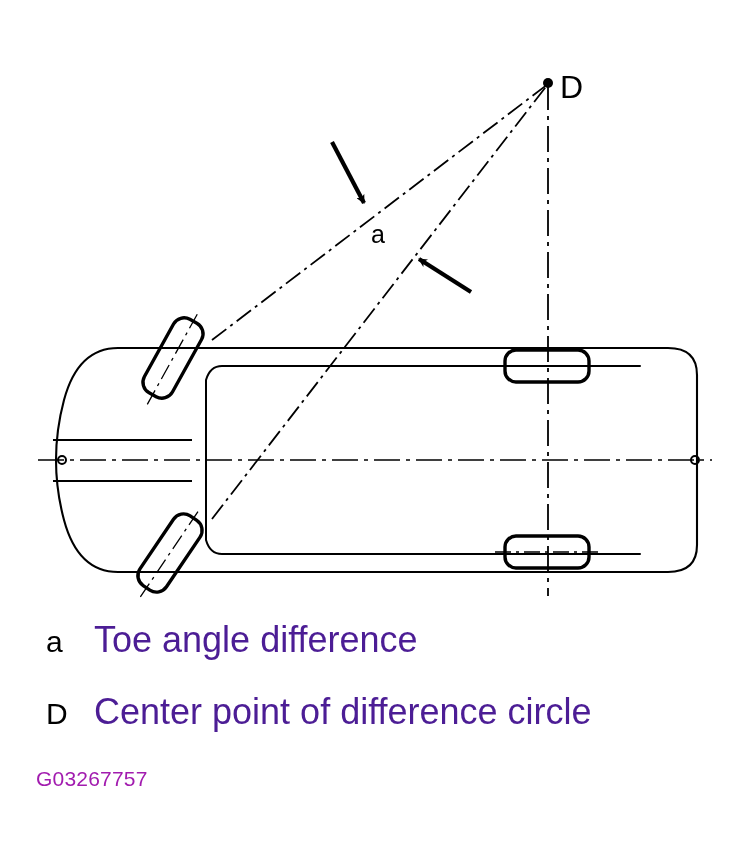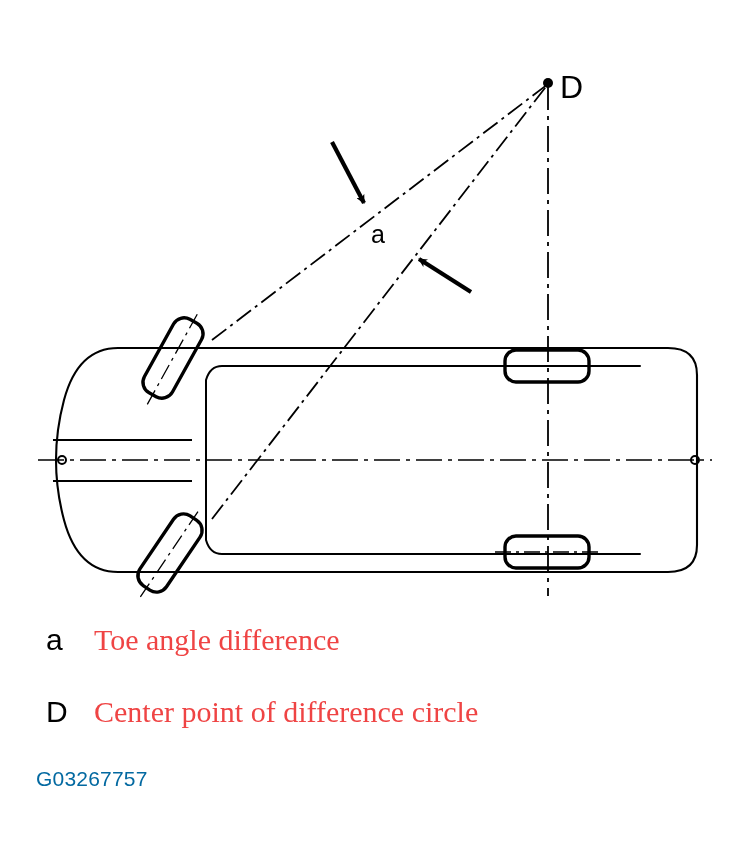--- a/index.html
+++ b/index.html
@@ -43,34 +43,33 @@
   }
   .legend-key {
     width: 48px;
     margin-left: 46px;
     font-size: 30px;
     line-height: 30px;
     color: #000;
     flex: none;
   }
   .legend-desc {
-    font-size: 30px;
+    font-size: 36px;
     line-height: 30px;
-    color: #ef4444;
+    color: #4c1d95;
     white-space: nowrap;
-    font-family: Liberation Serif, serif;
   }
   .figure-code {
     position: absolute;
     left: 36px;
     top: 768px;
     font-size: 21px;
     line-height: 21px;
     letter-spacing: 0.2px;
-    color: #0369a1;
+    color: #a21caf;
   }
   .label-text {
     font-family: "Liberation Sans", sans-serif;
     fill: #000;
   }
 </style>
 </head>
 <body>
 
 <div id="diagram-root">

